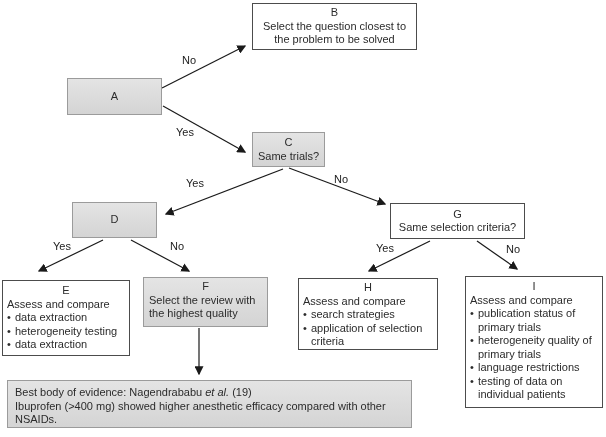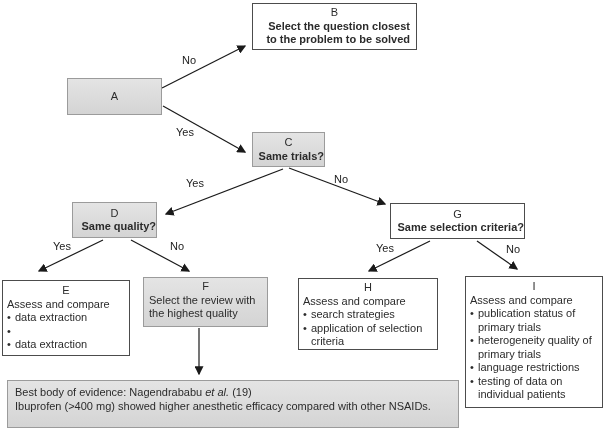--- a/index.html
+++ b/index.html
@@ -7,21 +7,21 @@
     position:relative;width:606px;height:437px;background:#ffffff;
     font-family:"Liberation Sans",sans-serif;font-size:11px;line-height:13.5px;
     color:#2b2b2b;overflow:hidden;
   }
   .arrows{position:absolute;left:0;top:0;width:606px;height:437px;}
   .arrows line{stroke:#1a1a1a;stroke-width:1.2;}
   .node{position:absolute;box-sizing:border-box;display:flex;flex-direction:column;}
   .vcenter{justify-content:center;}
   .gray{background:linear-gradient(180deg,#e4e4e4 0%,#d4d4d4 100%);border:1px solid #9b9b9b;}
   .white{background:#ffffff;border:1px solid #4c4c4c;}
-  .tc{text-align:right;font-weight:bold;}
+  .tc{text-align:center;}
   .letter{text-align:center;}
   .bullet{display:flex;}
   .bullet .dot{flex:0 0 8px;width:8px;}
   .elabel{position:absolute;transform:translate(-50%,-50%);color:#222222;white-space:nowrap;}
   .it{font-style:italic;}
   .resultbox{padding:5px 7px;}
 </style>
 </head>
 <body>
 
@@ -53,37 +53,37 @@
     <div class="tc">Select the question closest to the problem to be solved</div>
   </div>
 
   <div class="node gray vcenter" style="left:252px;top:132px;width:73px;height:35px;">
     <div class="letter">C</div>
     <div class="tc">Same trials?</div>
   </div>
 
   <div class="node gray vcenter" style="left:72px;top:202px;width:85px;height:36px;">
     <div class="letter">D</div>
-    <div class="tc">Same quality?</div>
   </div>
 
   <div class="node white vcenter" style="left:390px;top:203px;width:135px;height:36px;">
     <div class="letter">G</div>
     <div class="tc">Same selection criteria?</div>
   </div>
 
   <div class="node white" style="left:2px;top:280px;width:128px;height:76px;padding:3px 4px;">
     <div class="letter">E</div>
     <div>Assess and compare</div>
     <div class="bullet">
       <span class="dot">•</span>
       <span>data extraction</span>
     </div>
     <div class="bullet">
       <span class="dot">•</span>
+      <span>heterogeneity testing</span>
     </div>
     <div class="bullet">
       <span class="dot">•</span>
       <span>data extraction</span>
     </div>
   </div>
 
   <div class="node gray" style="left:143px;top:277px;width:125px;height:50px;padding:2px 5px;">
     <div class="letter">F</div>
     <div>Select the review with the highest quality</div>
@@ -116,21 +116,21 @@
     <div class="bullet">
       <span class="dot">•</span>
       <span>language restrictions</span>
     </div>
     <div class="bullet">
       <span class="dot">•</span>
       <span>testing of data on individual patients</span>
     </div>
   </div>
 
-  <div class="node gray resultbox" style="left:7px;top:380px;width:452px;height:48px;">
+  <div class="node gray resultbox" style="left:7px;top:380px;width:405px;height:48px;">
     <div>
       <span>Best body of evidence: Nagendrababu</span>
       <span class="it">et al.</span>
       <span>(19)</span>
     </div>
     <div>Ibuprofen (&gt;400 mg) showed higher anesthetic efficacy compared with other NSAIDs.</div>
   </div>
 
   <span class="elabel" style="left:189px;top:61px;">No</span>
   <span class="elabel" style="left:185px;top:133px;">Yes</span>

